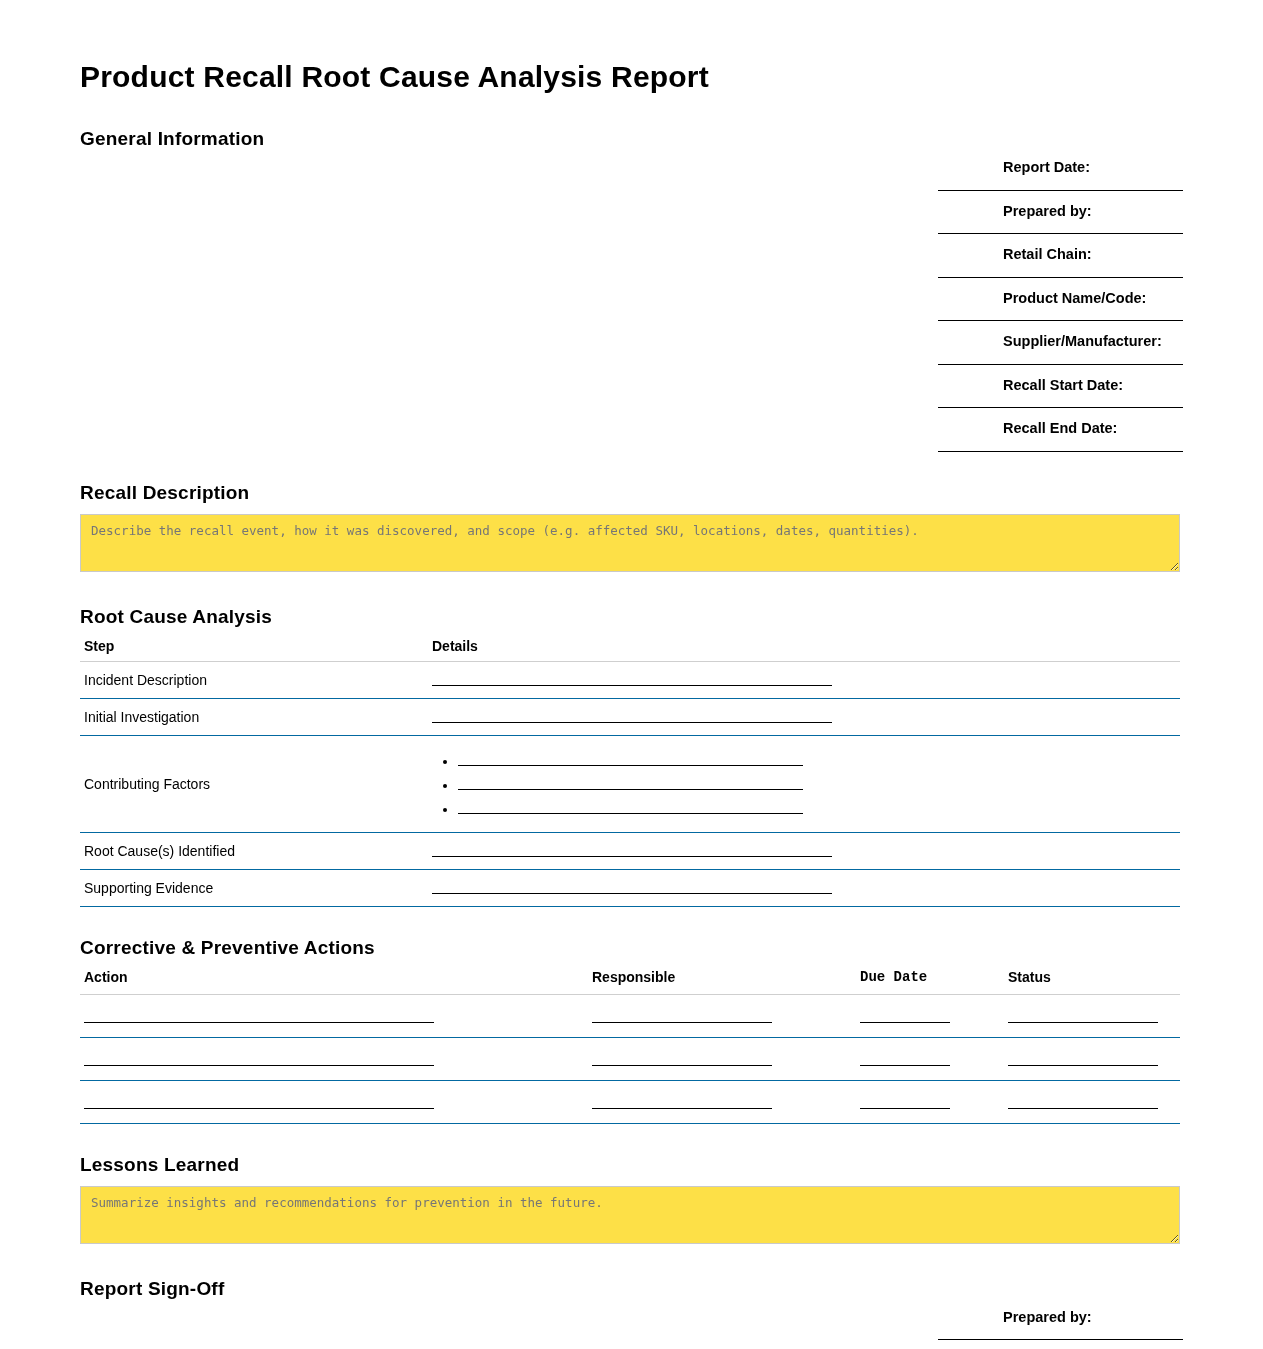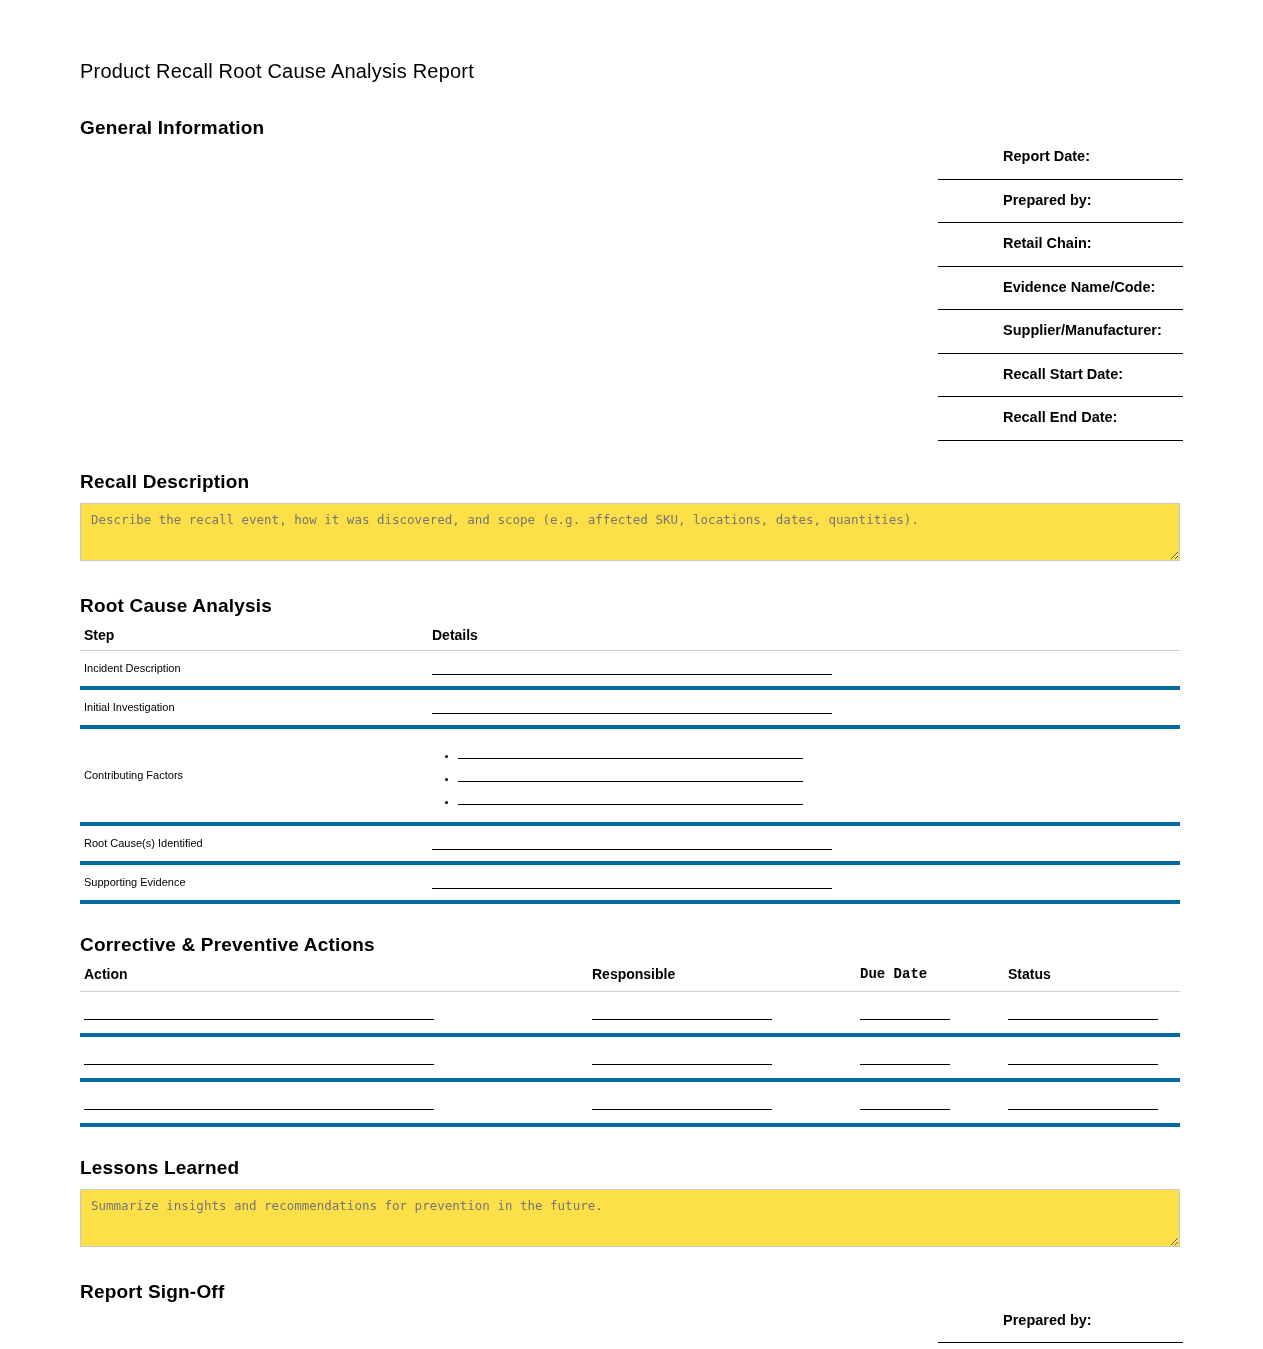--- a/index.html
+++ b/index.html
@@ -12,22 +12,22 @@
     min-height: 1349px;
     font-family: "Liberation Sans", sans-serif;
     color: #000000;
   }
   .page {
     padding: 40px 80px 30px 80px;
     box-sizing: border-box;
     width: 1263px;
   }
   h1.doc-title {
-    font-size: 20px;
-    font-weight: normal;
+    font-size: 30px;
+    font-weight: bold;
     margin: 20px 0 34px 0;
     letter-spacing: 0.2px;
   }
   h2.section-title {
     font-size: 19px;
     font-weight: bold;
     margin: 0 0 10px 0;
     letter-spacing: 0.2px;
   }
   .section {
@@ -74,23 +74,23 @@
     width: 1100px;
   }
   th {
     text-align: left;
     font-size: 14px;
     font-weight: bold;
     padding: 0 4px 7px 4px;
     border-bottom: 1.2px solid #cfcfcf;
   }
   td {
-    font-size: 11px;
+    font-size: 14px;
     padding: 9px 4px;
-    border-bottom: 4px solid #0369a1;
+    border-bottom: 1px solid #0369a1;
     vertical-align: middle;
   }
   .rca-table td.step-cell { width: 340px; }
   .line-in {
     display: inline-block;
     border-bottom: 1.3px solid #000;
     height: 14px;
   }
   .line-400 { width: 400px; }
   .line-350 { width: 350px; }
@@ -129,21 +129,21 @@
     </div>
     <div class="field-row">
       <span class="field-label">Prepared by:</span>
       <span class="field-rule"></span>
     </div>
     <div class="field-row">
       <span class="field-label">Retail Chain:</span>
       <span class="field-rule"></span>
     </div>
     <div class="field-row">
-      <span class="field-label">Evidence Name/Code:</span>
+      <span class="field-label">Product Name/Code:</span>
       <span class="field-rule"></span>
     </div>
     <div class="field-row">
       <span class="field-label">Supplier/Manufacturer:</span>
       <span class="field-rule"></span>
     </div>
     <div class="field-row">
       <span class="field-label">Recall Start Date:</span>
       <span class="field-rule"></span>
     </div>

